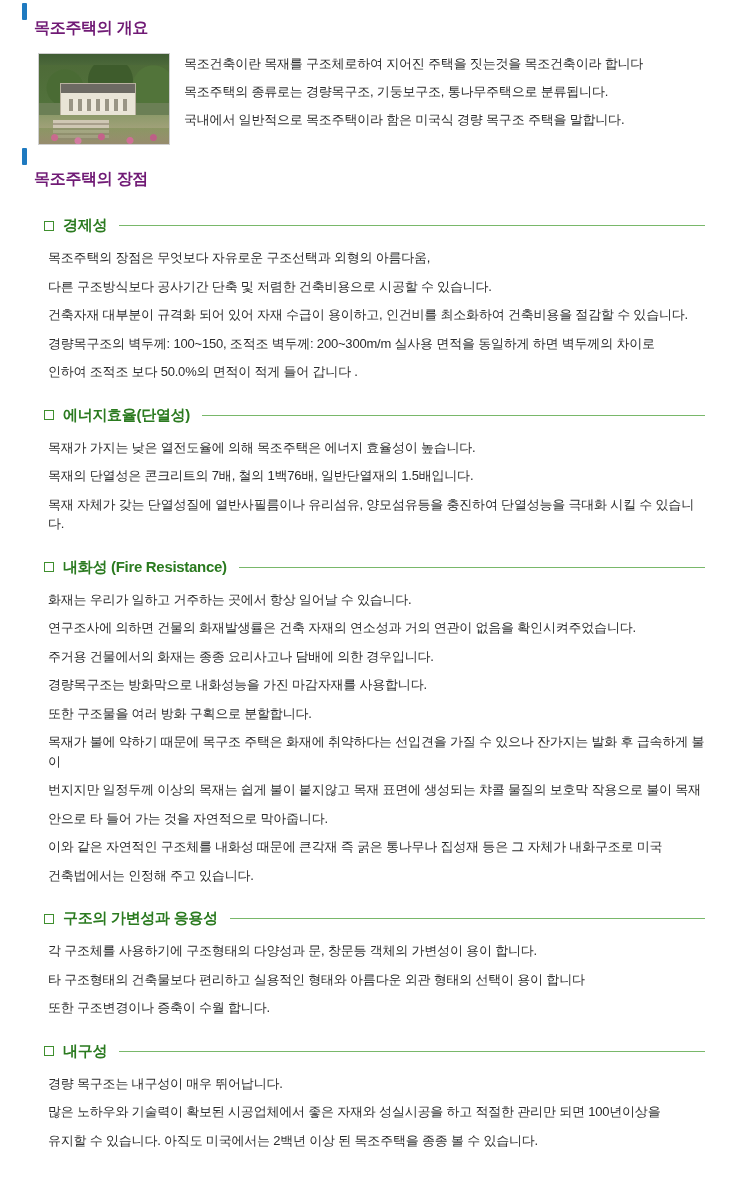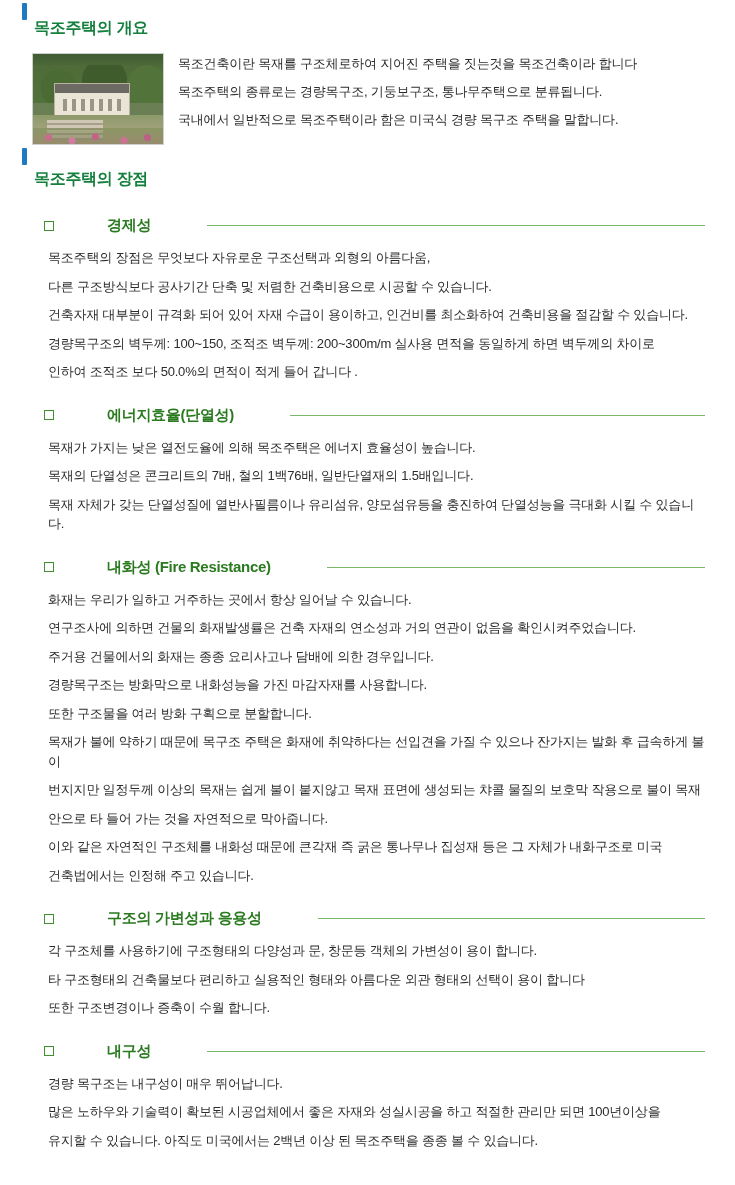--- a/index.html
+++ b/index.html
@@ -35,28 +35,28 @@
     top: 3px;
     width: 5px;
     height: 17px;
     background: #1f7ac0;
     border-radius: 1px;
   }
   .section-head .title {
     margin-left: 12px;
     font-size: 16px;
     font-weight: bold;
-    color: #15803d;
+    color: #701a75;
     letter-spacing: -0.3px;
   }
 
   
   .intro {
     display: flex;
-    margin: 14px 0 0 0;
+    margin: 14px 0 0 6px;
     padding-left: 32px;
   }
   .intro .photo {
     width: 132px;
     height: 92px;
     flex: 0 0 132px;
     border: 1px solid #cfcfcf;
     box-sizing: border-box;
     overflow: hidden;
     position: relative;
@@ -121,21 +121,20 @@
   
   .subsection {
     margin-top: 22px;
     padding-left: 44px;
     padding-right: 30px;
   }
   .sub-head {
     display: flex;
     align-items: center;
     position: relative;
-    gap: 44px;
   }
   .sub-head .sq {
     width: 8px;
     height: 8px;
     border: 1px solid #3f8f2e;
     background: #ffffff;
     flex: 0 0 8px;
     margin-right: 9px;
   }
   .sub-head .sub-title {

